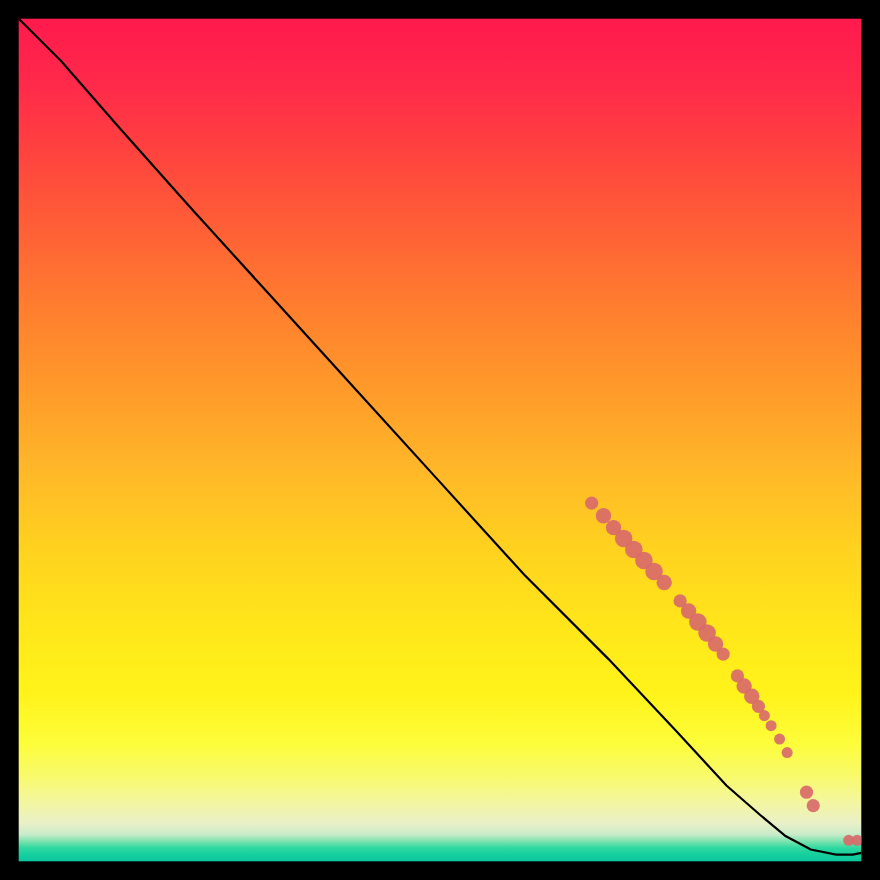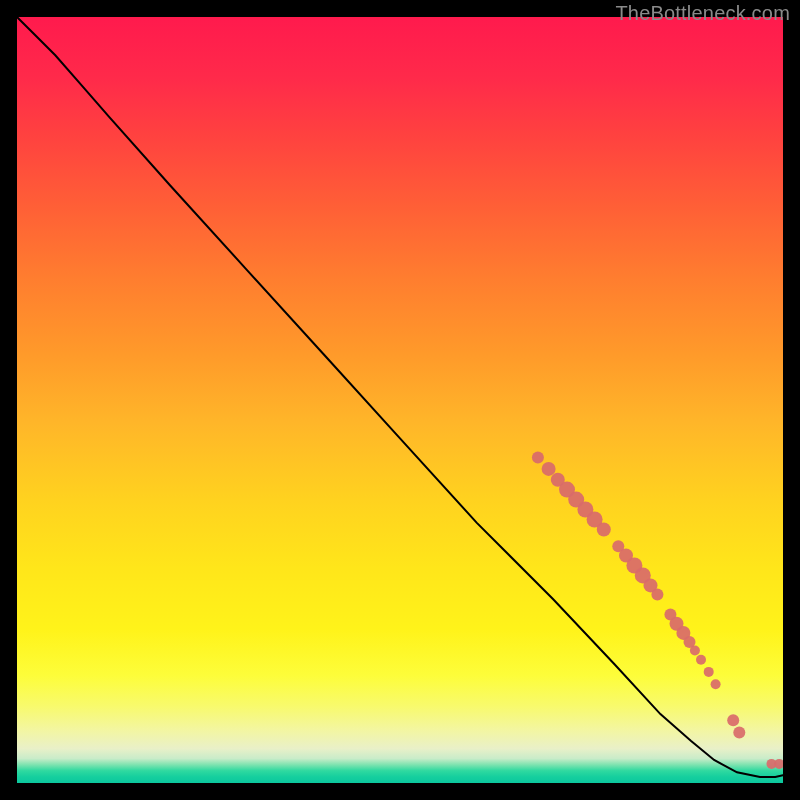--- a/index.html
+++ b/index.html
@@ -62,21 +62,20 @@
     top: 17px;
     width: 766px;
     height: 766px;
     z-index: 3;
   }
 </style>
 </head>
 <body>
 
 <div class="frame">
-  <div class="attribution">TheBottleneck.com</div>
 
   <div class="plot"></div>
 
   <svg class="overlay" viewBox="0 0 766 766" preserveAspectRatio="none">
     <g id="curve-layer">
         <path d="M 0.0 0.0 L 15.3 15.3 L 38.3 38.3 L 65.1 68.9 L 91.9 99.6 L 153.2 168.5 L 229.8 252.8 L 306.4 337.0 L 383.0 421.3 L 459.6 505.6 L 536.2 582.2 L 597.5 647.3 L 643.4 697.1 L 674.1 723.9 L 697.1 743.0 L 720.0 755.3 L 743.0 759.9 L 758.3 759.9 L 766.0 758.3" fill="none" stroke="#000000" stroke-width="2" stroke-linecap="round"></path>
       </g>
     <g id="marker-layer">
         <circle cx="520.9" cy="440.4" r="6" fill="#d96a6a" fill-opacity="0.92"></circle>
         <circle cx="531.6" cy="451.9" r="7" fill="#d96a6a" fill-opacity="0.92"></circle>

